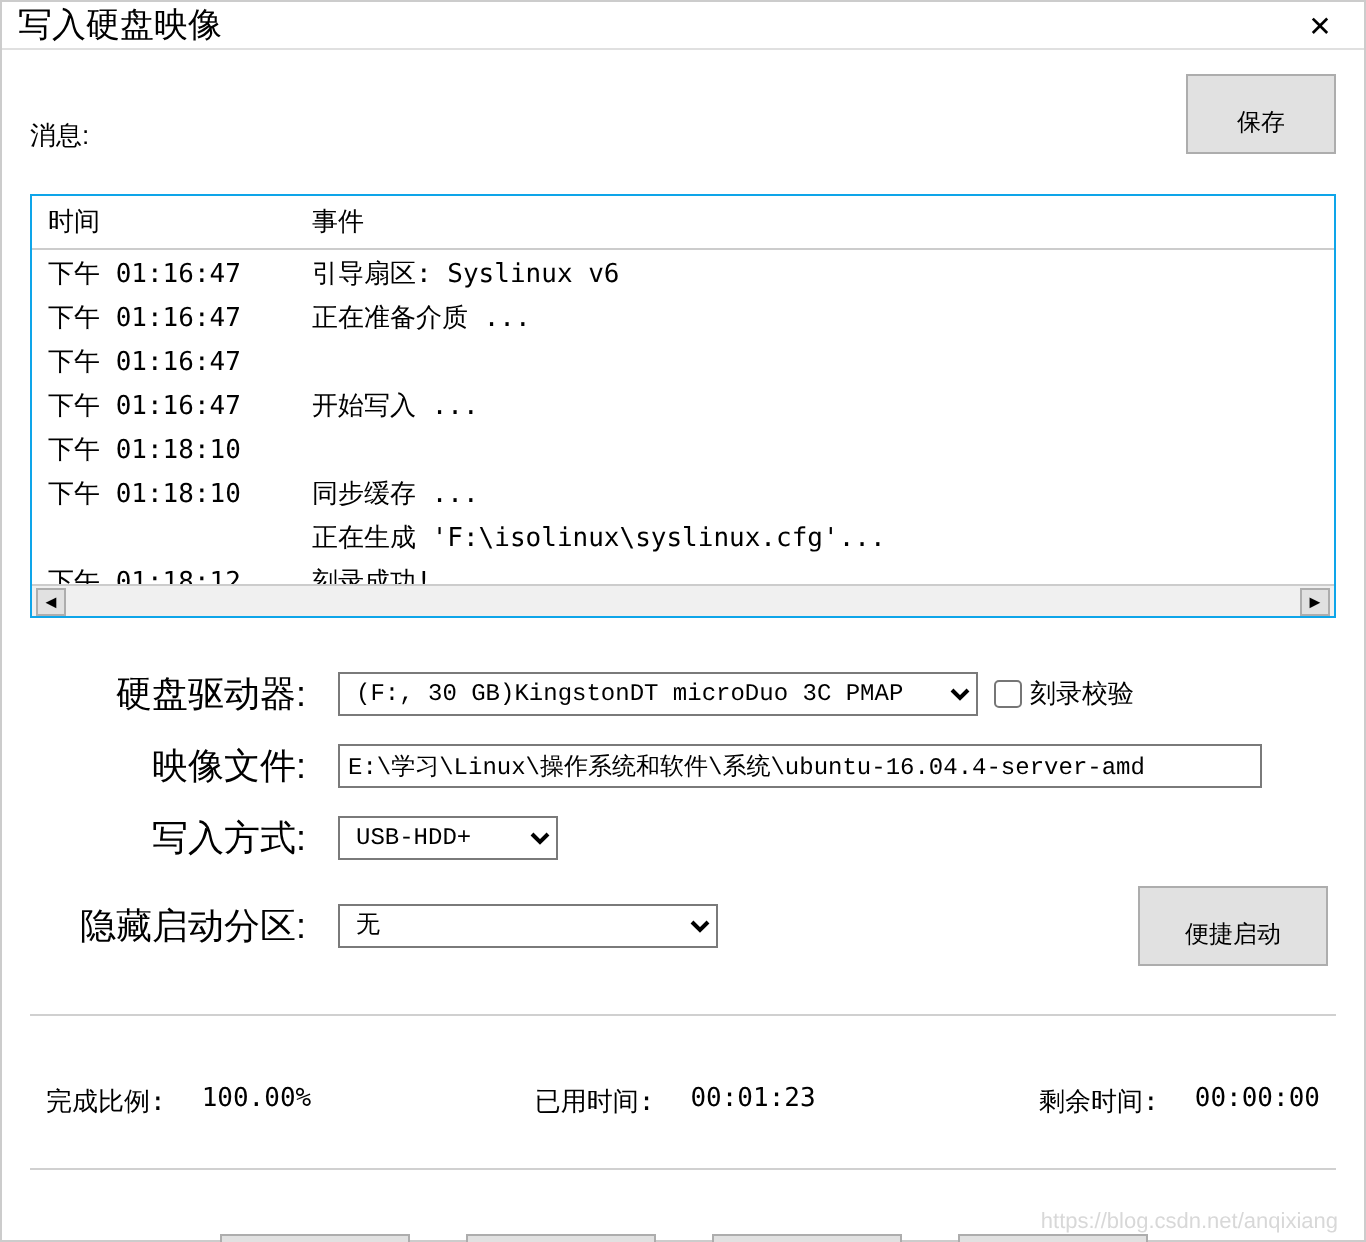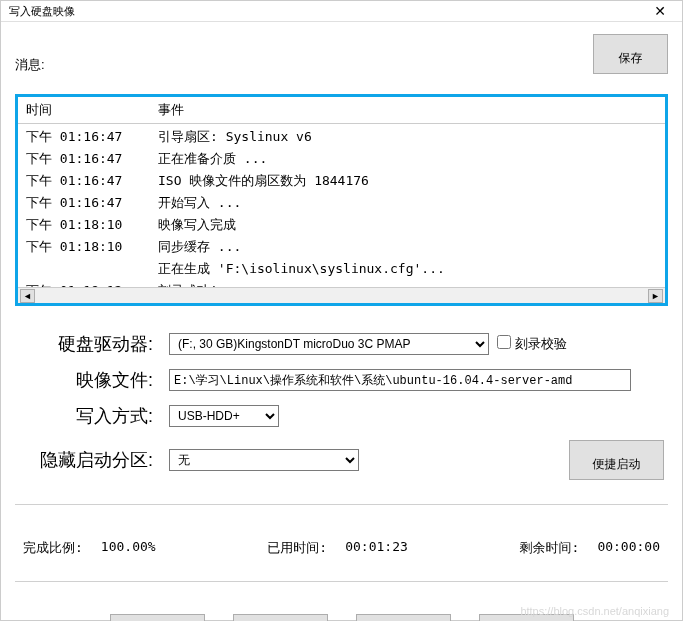--- a/index.html
+++ b/index.html
@@ -21,21 +21,21 @@
     }
     .titlebar {
       height: 28px;
       display: flex;
       align-items: center;
       justify-content: space-between;
       padding: 0 8px;
       background: #fff;
       border-bottom: 1px solid #e0e0e0;
     }
-    .titlebar-title { font-size: 11px; }
+    .titlebar-title { font-size: 17px; }
     .close-btn {
       width: 28px; height: 20px;
       display: flex; align-items: center; justify-content: center;
       font-size: 14px;
       cursor: pointer;
     }
     .content {
       flex: 1;
       padding: 12px 14px 8px 14px;
       display: flex;
@@ -53,21 +53,21 @@
       height: 40px;
       background: #e1e1e1;
       border: 1px solid #adadad;
       font-size: 12px;
       cursor: pointer;
       padding: 15px 12px;
       font-family: inherit;
     }
     .btn:disabled { color: #000000; }
     .log-panel {
-      border: 3px solid #0ea5e9;
+      border: 1px solid #0ea5e9;
       height: 212px;
       background: #fff;
       overflow: hidden;
       display: flex;
       flex-direction: column;
     }
     .log-header {
       display: flex;
       border-bottom: 1px solid #ccc;
       font-size: 13px;
@@ -120,27 +120,28 @@
       padding-right: 8px;
     }
     .sel, .inp {
       height: 22px;
       border: 1px solid #7a7a7a;
       font-size: 12px;
       padding: 0 4px;
       background: #fff;
       font-family: "Courier New", monospace;
     }
-    .sel { font-family: Liberation Sans, sans-serif; }
+    .sel { font-family: Liberation Mono, monospace; }
     .inp-wide { width: 462px; }
     .sel-drive { width: 320px; }
     .sel-method { width: 110px; }
     .sel-hide { width: 190px; }
     .chk {
       display: flex;
+      align-items: center;
       gap: 4px;
       font-size: 13px;
     }
     .chk input { width: 14px; height: 14px; }
     .hide-row {
       display: flex;
       align-items: center;
       gap: 8px;
     }
     .status-row {
@@ -209,29 +210,27 @@
         <div class="log-row">
             <div class="t">下午 01:16:47</div>
             <div class="e">引导扇区: Syslinux v6</div>
           </div>
         <div class="log-row">
             <div class="t">下午 01:16:47</div>
             <div class="e">正在准备介质 ...</div>
           </div>
         <div class="log-row">
             <div class="t">下午 01:16:47</div>
-            <div class="e">ISO 映像文件的扇区数为 1844176</div>
           </div>
         <div class="log-row">
             <div class="t">下午 01:16:47</div>
             <div class="e">开始写入 ...</div>
           </div>
         <div class="log-row">
             <div class="t">下午 01:18:10</div>
-            <div class="e">映像写入完成</div>
           </div>
         <div class="log-row">
             <div class="t">下午 01:18:10</div>
             <div class="e">同步缓存 ...</div>
           </div>
         <div class="log-row">
             <div class="t"></div>
             <div class="e">正在生成 'F:\isolinux\syslinux.cfg'...</div>
           </div>
         <div class="log-row">

